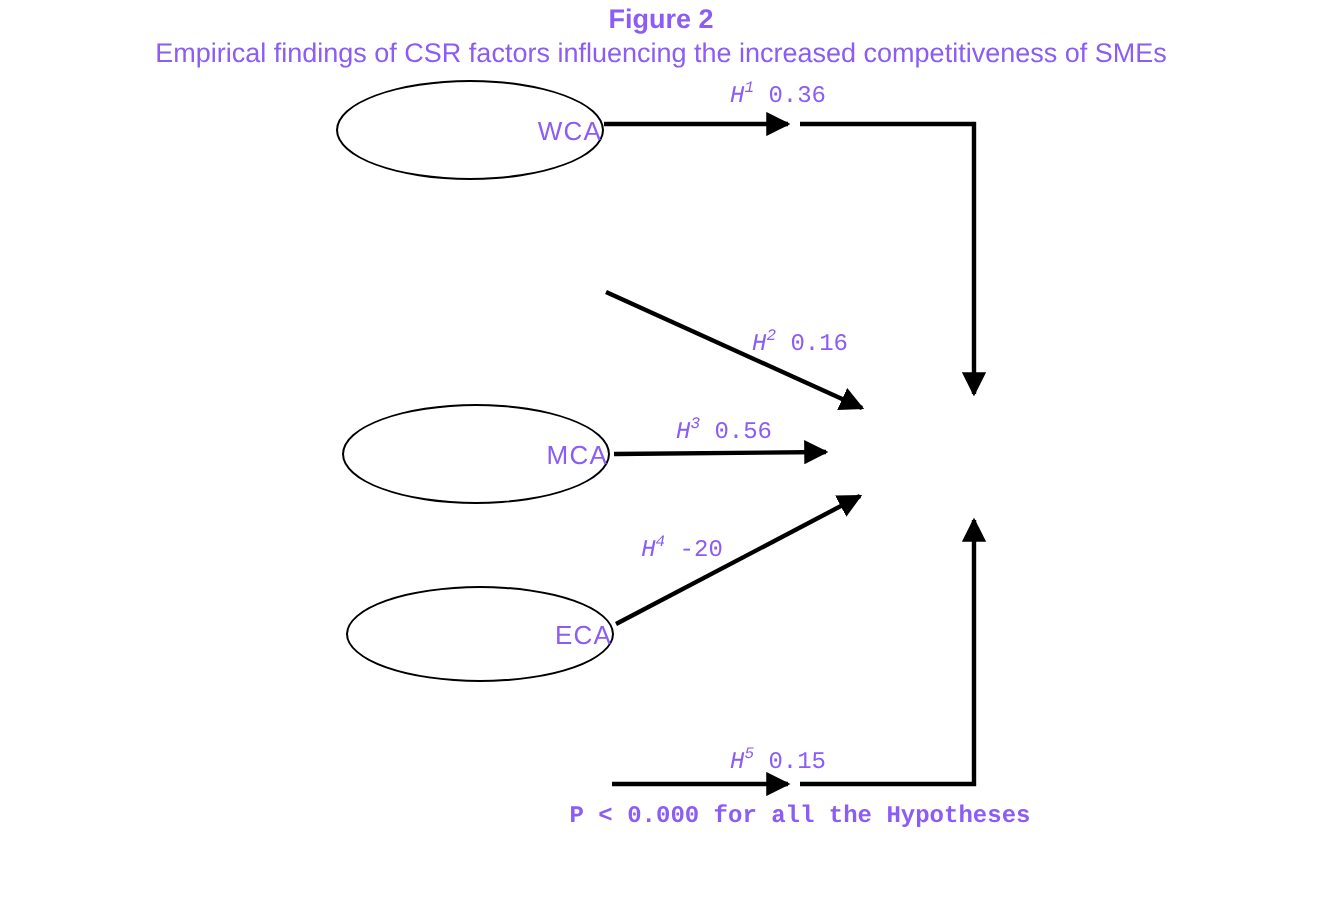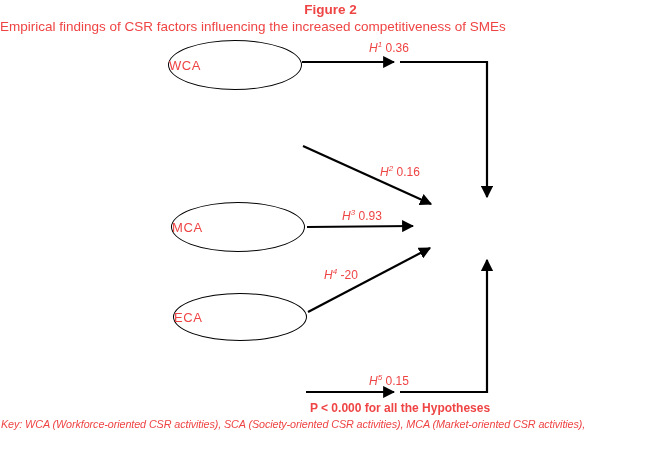--- a/index.html
+++ b/index.html
@@ -1,36 +1,36 @@
 <!DOCTYPE html>
 <html><head>
 <meta charset="utf-8">
 <style>
   html,body{margin:0;padding:0;background:#ffffff;}
   .canvas{
     position:relative;width:661px;height:451px;background:#ffffff;
-    font-family:"Liberation Sans",sans-serif;color:#ef4444;overflow:hidden;
+    font-family:"Liberation Sans",sans-serif;color:#8b5cf6;overflow:hidden;
   }
   .fig-title{
     position:absolute;top:2px;left:0;width:661px;text-align:center;
     font-size:13.5px;font-weight:bold;line-height:16px;
   }
   .fig-subtitle{
-    position:absolute;top:18px;left:0;width:661px;text-align:left;
+    position:absolute;top:18px;left:0;width:661px;text-align:center;
     font-size:13.5px;line-height:17px;
   }
   .arrows{position:absolute;left:0;top:0;z-index:1;}
   .node{
     position:absolute;box-sizing:border-box;border:1.6px solid #000;border-radius:50%;
-    background:#ffffff;display:flex;align-items:center;justify-content:flex-start;
+    background:#ffffff;display:flex;align-items:center;justify-content:flex-end;
     font-size:13px;letter-spacing:0.6px;z-index:2;
   }
   .flabel{
     position:absolute;transform:translate(-50%,-50%);white-space:nowrap;
-    font-size:12px;z-index:3;background:transparent;
+    font-size:12px;z-index:3;background:transparent;font-family:Liberation Mono, monospace;
   }
   .flabel .hsym{font-style:italic;}
   .flabel sup{font-size:8px;font-style:italic;vertical-align:super;line-height:0;}
   .pnote{font-weight:bold;font-size:12px;}
   .keyblock{
     position:absolute;left:1px;top:418px;width:659px;z-index:3;
     font-style:italic;font-size:10.8px;line-height:12.5px;letter-spacing:-0.1px;
     white-space:nowrap;
   }
 </style>
@@ -75,30 +75,29 @@
   <div class="flabel" style="left:389px;top:48px">
     <span class="hsym">H</span><sup>1</sup>
     <span>0.36</span>
   </div>
   <div class="flabel" style="left:400px;top:172px">
     <span class="hsym">H</span><sup>2</sup>
     <span>0.16</span>
   </div>
   <div class="flabel" style="left:362px;top:216px">
     <span class="hsym">H</span><sup>3</sup>
-    <span>0.93</span>
+    <span>0.56</span>
   </div>
   <div class="flabel" style="left:341px;top:275px">
     <span class="hsym">H</span><sup>4</sup>
     <span>-20</span>
   </div>
   <div class="flabel" style="left:389px;top:381px">
     <span class="hsym">H</span><sup>5</sup>
     <span>0.15</span>
   </div>
 
   <div class="flabel pnote" style="left:400px;top:408px">P &lt; 0.000 for all the Hypotheses</div>
 
   <div class="keyblock">
-    <div>Key: WCA (Workforce-oriented CSR activities), SCA (Society-oriented CSR activities), MCA (Market-oriented CSR activities),</div>
   </div>
 
 </div>
 
 </body></html>

